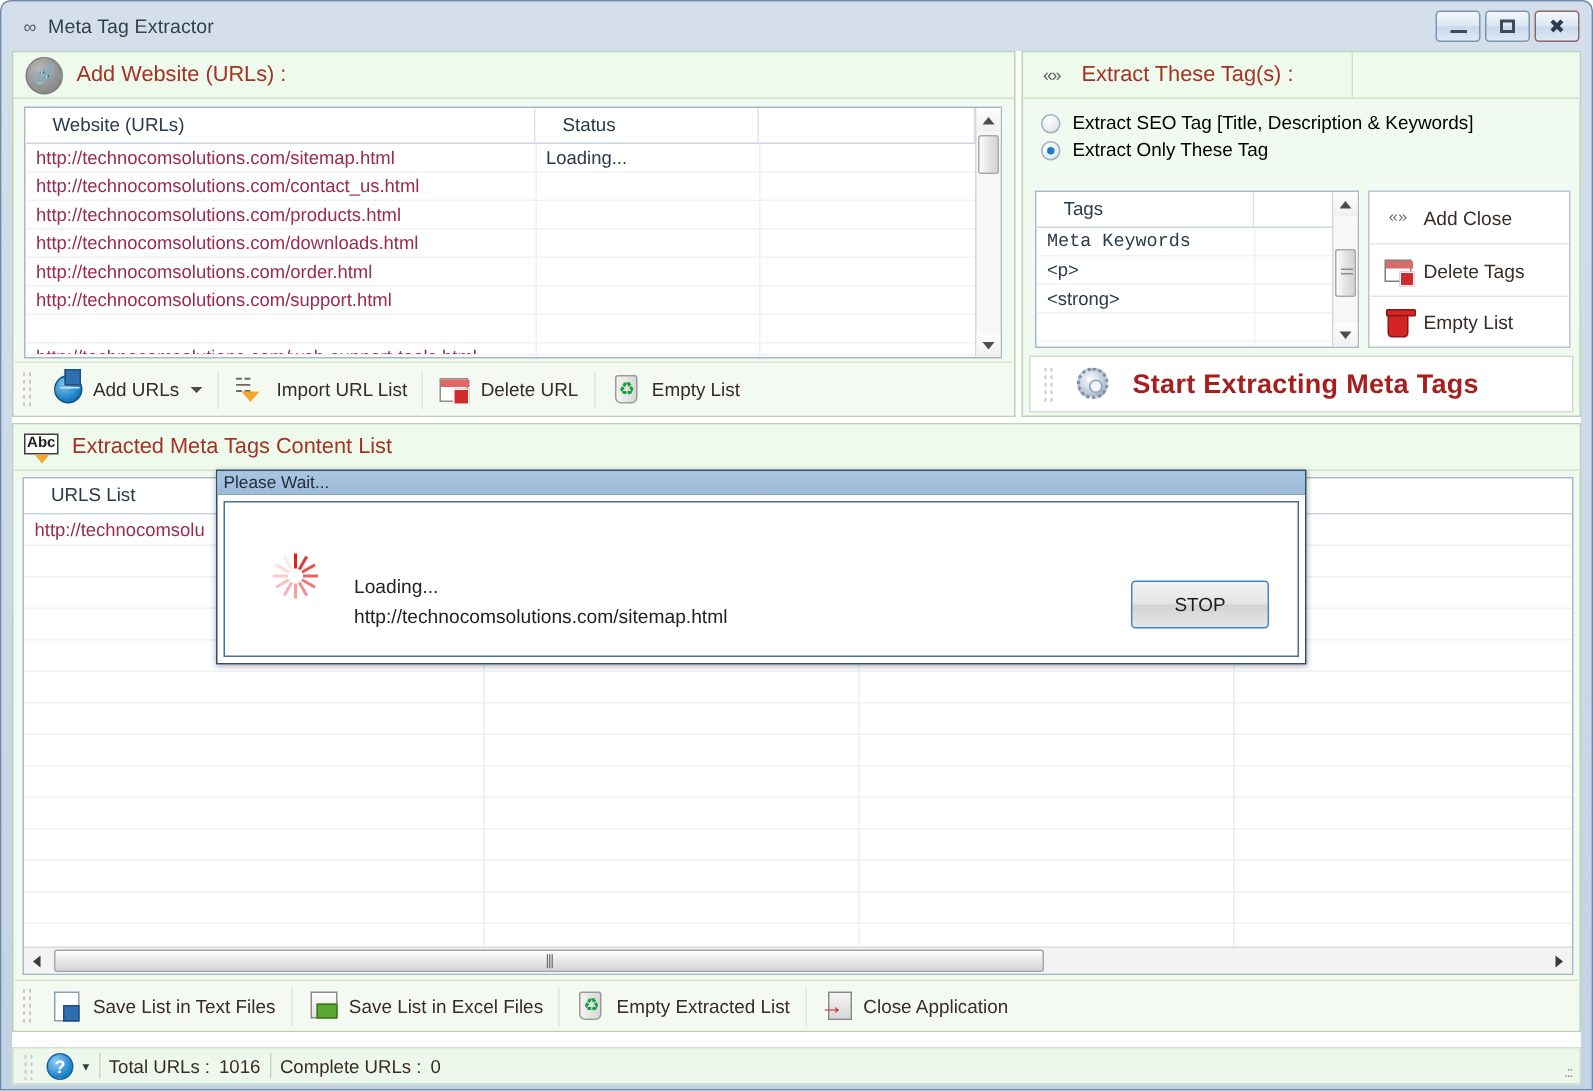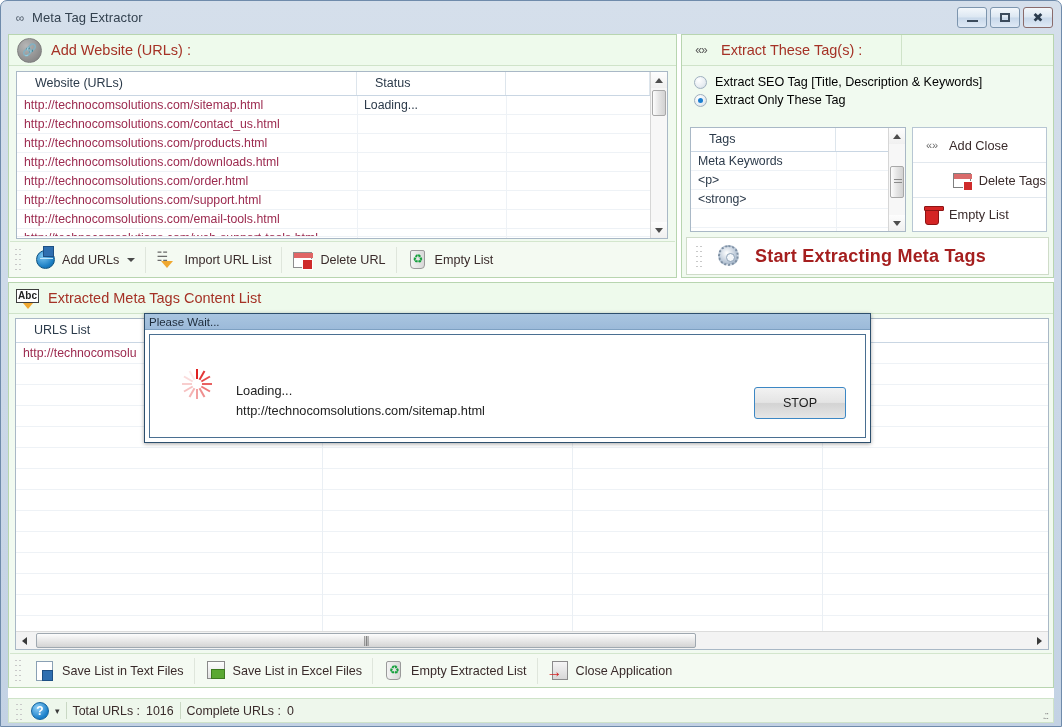--- a/index.html
+++ b/index.html
@@ -340,21 +340,20 @@
           </div>
           <div class="grid-row">
             <div class="c" style="left:0;width:340px;">http://technocomsolutions.com/order.html</div>
             <div class="c status" style="left:340px;width:149px;"></div>
           </div>
           <div class="grid-row">
             <div class="c" style="left:0;width:340px;">http://technocomsolutions.com/support.html</div>
             <div class="c status" style="left:340px;width:149px;"></div>
           </div>
           <div class="grid-row">
-            <div class="c" style="left:0;width:340px;">http://technocomsolutions.com/email-tools.html</div>
             <div class="c status" style="left:340px;width:149px;"></div>
           </div>
           <div class="grid-row" style="height:8px;overflow:hidden;">
             <div class="c" style="left:0;width:340px;">http://technocomsolutions.com/web-support-tools.html</div>
           </div>
         </div>
 
         <div style="position:absolute;left:340px;top:24px;bottom:0;width:1px;background:#eef2f6;"></div>
         <div style="position:absolute;left:489px;top:24px;bottom:0;width:1px;background:#eef2f6;"></div>
 
@@ -424,21 +423,21 @@
         </div>
       </div>
 
       <div class="grid" style="left:8px; top:92px; width:216px; height:105px;">
         <div class="grid-head">
           <div class="cell" style="left:0;width:145px;">Tags</div>
           <div class="cell" style="left:145px;width:52px;border-right:none;"></div>
         </div>
         <div>
           <div class="grid-row">
-            <div class="c status" style="left:0;width:145px;">Meta Keywords</div>
+            <div class="c status" style="left:0;width:145px;font-family:Liberation Mono, monospace;">Meta Keywords</div>
           </div>
           <div class="grid-row">
             <div class="c status" style="left:0;width:145px;">&lt;p&gt;</div>
           </div>
           <div class="grid-row">
             <div class="c status" style="left:0;width:145px;">&lt;strong&gt;</div>
           </div>
           <div class="grid-row"></div>
         </div>
         <div style="position:absolute;left:145px;top:24px;bottom:0;width:1px;background:#eef2f6;"></div>
@@ -453,21 +452,21 @@
               <div class="tri-dn"></div>
             </div>
         </div>
       </div>
 
       <div class="side-btns" style="left:230px; top:92px; width:135px; height:105px;">
         <div class="side-btn" style="height:35px;">
           <span class="ic" style="width:18px;height:18px;display:flex;align-items:center;justify-content:center;color:#6b6b6b;font-size:11px;">«»</span>
           <span>Add Close</span>
         </div>
-        <div class="side-btn" style="height:35px;justify-content:flex-end;">
+        <div class="side-btn" style="height:35px;">
           <span class="ic" style="width:18px;height:18px;">
               <span class="ic-delgrid" style="position:absolute;left:0;top:2px;"></span>
             </span>
           <span>Delete Tags</span>
         </div>
         <div class="side-btn" style="height:33px;">
           <span class="ic" style="width:18px;height:18px;">
               <span class="ic-trash" style="position:absolute;left:2px;top:2px;"></span>
             </span>
           <span>Empty List</span>

